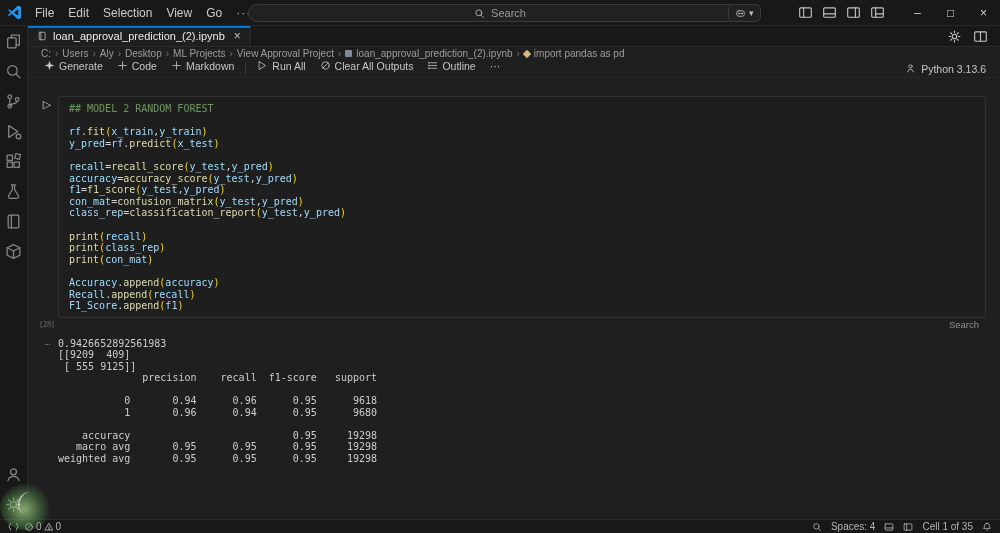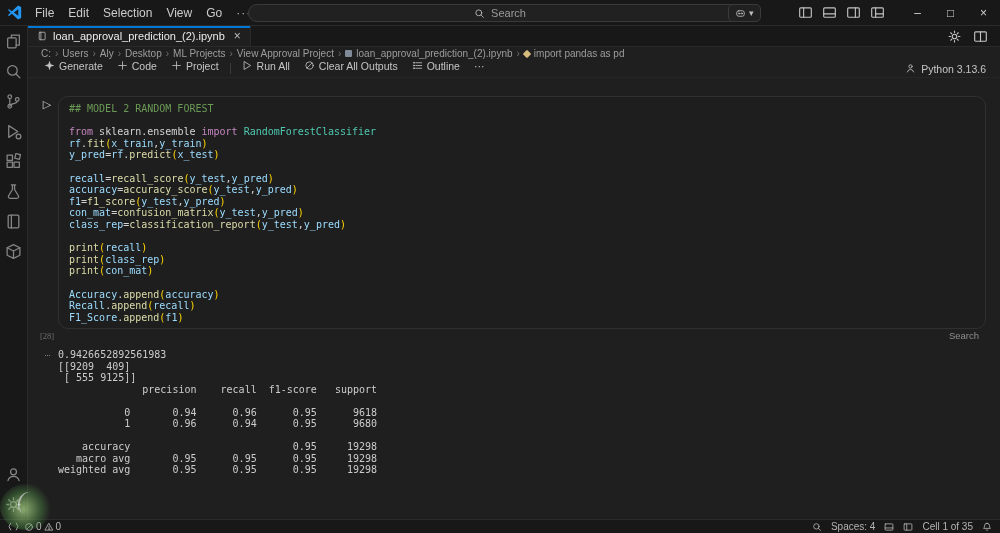--- a/index.html
+++ b/index.html
@@ -60,21 +60,21 @@
     font-size:10.5px;color:#c5c5c5;border-bottom:1px solid #262626}
   .nb-btn{display:flex;gap:4px;padding:0 6px;height:100%}
   .nb-div{width:1px;height:11px;background:#3a3a3a;margin:0 3px}
   .nb-right{margin-left:auto;display:flex;align-items:center;gap:5px;padding-right:14px}
 
   
   .notebook{position:absolute;top:52px;left:0;right:0;bottom:0;padding:18px 0 0 8px;overflow:hidden}
   .cell-row{display:flex}
   .gutter{width:22px;flex:none;display:flex;justify-content:center;padding-top:3px}
   .run-btn{font-size:11px;color:#d7d7d7;line-height:1}
-  .cell{flex:1;margin-right:14px;background:#1e1e1e;border:1px solid #303031;border-radius:10px;
+  .cell{flex:1;margin-right:14px;background:#1e1e1e;border:1px solid #303031;border-radius:2px;
     padding:6px 8px 5px 10px}
   .code-line{font-family:"DejaVu Sans Mono",monospace;font-size:10px;line-height:11.6px;
     height:11.6px;white-space:pre}
   .tok-cm{color:#6a9955}.tok-kw{color:#c586c0}.tok-cls{color:#4ec9b0}.tok-var{color:#9cdcfe}
   .tok-fn{color:#dcdcaa}.tok-num{color:#b5cea8}.tok-op{color:#d4d4d4}.tok-br{color:#ffd700}
   .tok-txt{color:#d4d4d4}
   .cell-footer-row{display:flex;align-items:center;height:13px}
   .exec{width:22px;flex:none;text-align:center;font-family:Liberation Serif, serif;
     font-size:8.5px;color:#6e6e6e}
   .langbar{flex:1;margin-right:14px;text-align:right;padding-right:7px;color:#8f8f8f;font-size:9.5px}
@@ -288,21 +288,21 @@
             <line x1="8" y1="2.5" x2="8" y2="13.5"></line>
             <line x1="2.5" y1="8" x2="13.5" y2="8"></line>
           </svg>
         <span>Code</span>
       </span>
       <span class="nb-btn">
         <svg class="ico small" viewBox="0 0 16 16">
             <line x1="8" y1="2.5" x2="8" y2="13.5"></line>
             <line x1="2.5" y1="8" x2="13.5" y2="8"></line>
           </svg>
-        <span>Project</span>
+        <span>Markdown</span>
       </span>
       <span class="nb-div"></span>
       <span class="nb-btn">
         <svg class="ico small" viewBox="0 0 16 16">
             <path d="M3.5 2.5l9 5.5-9 5.5z"></path>
           </svg>
         <span>Run All</span>
       </span>
       <span class="nb-btn">
         <svg class="ico small" viewBox="0 0 16 16">
@@ -336,21 +336,20 @@
 
     <div class="notebook">
       <div class="cell-row">
         <div class="gutter">
           <span class="run-btn">▷</span>
         </div>
         <div class="cell">
           <div>
               <div class="code-line"><span class="tok-cm">## MODEL 2 RANDOM FOREST</span></div>
               <div class="code-line">&nbsp;</div>
-              <div class="code-line"><span class="tok-kw">from </span><span class="tok-txt">sklearn.ensemble </span><span class="tok-kw">import </span><span class="tok-cls">RandomForestClassifier</span></div>
               <div class="code-line"><span class="tok-var">rf</span><span class="tok-op">.</span><span class="tok-fn">fit</span><span class="tok-br">(</span><span class="tok-var">x_train</span><span class="tok-op">,</span><span class="tok-var">y_train</span><span class="tok-br">)</span></div>
               <div class="code-line"><span class="tok-var">y_pred</span><span class="tok-op">=</span><span class="tok-var">rf</span><span class="tok-op">.</span><span class="tok-fn">predict</span><span class="tok-br">(</span><span class="tok-var">x_test</span><span class="tok-br">)</span></div>
               <div class="code-line">&nbsp;</div>
               <div class="code-line"><span class="tok-var">recall</span><span class="tok-op">=</span><span class="tok-fn">recall_score</span><span class="tok-br">(</span><span class="tok-var">y_test</span><span class="tok-op">,</span><span class="tok-var">y_pred</span><span class="tok-br">)</span></div>
               <div class="code-line"><span class="tok-var">accuracy</span><span class="tok-op">=</span><span class="tok-fn">accuracy_score</span><span class="tok-br">(</span><span class="tok-var">y_test</span><span class="tok-op">,</span><span class="tok-var">y_pred</span><span class="tok-br">)</span></div>
               <div class="code-line"><span class="tok-var">f1</span><span class="tok-op">=</span><span class="tok-fn">f1_score</span><span class="tok-br">(</span><span class="tok-var">y_test</span><span class="tok-op">,</span><span class="tok-var">y_pred</span><span class="tok-br">)</span></div>
               <div class="code-line"><span class="tok-var">con_mat</span><span class="tok-op">=</span><span class="tok-fn">confusion_matrix</span><span class="tok-br">(</span><span class="tok-var">y_test</span><span class="tok-op">,</span><span class="tok-var">y_pred</span><span class="tok-br">)</span></div>
               <div class="code-line"><span class="tok-var">class_rep</span><span class="tok-op">=</span><span class="tok-fn">classification_report</span><span class="tok-br">(</span><span class="tok-var">y_test</span><span class="tok-op">,</span><span class="tok-var">y_pred</span><span class="tok-br">)</span></div>
               <div class="code-line">&nbsp;</div>
               <div class="code-line"><span class="tok-fn">print</span><span class="tok-br">(</span><span class="tok-var">recall</span><span class="tok-br">)</span></div>

